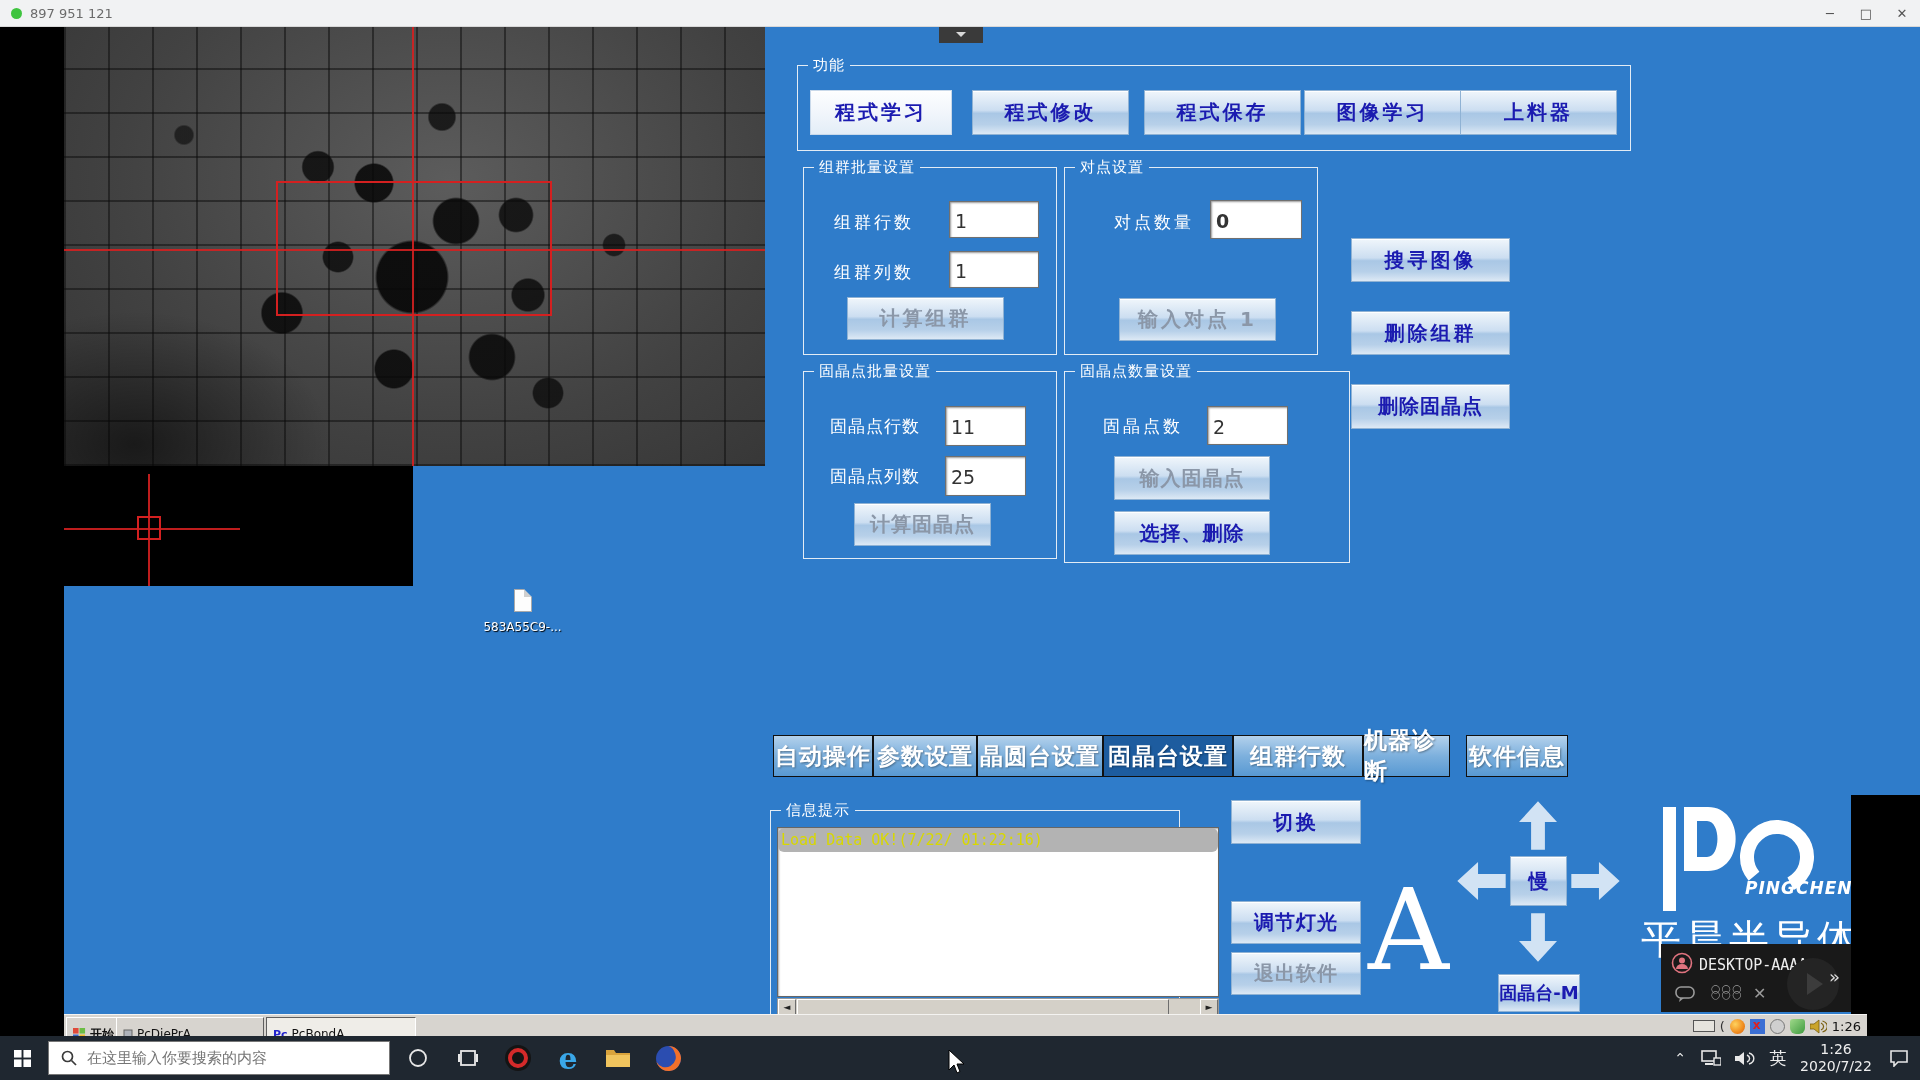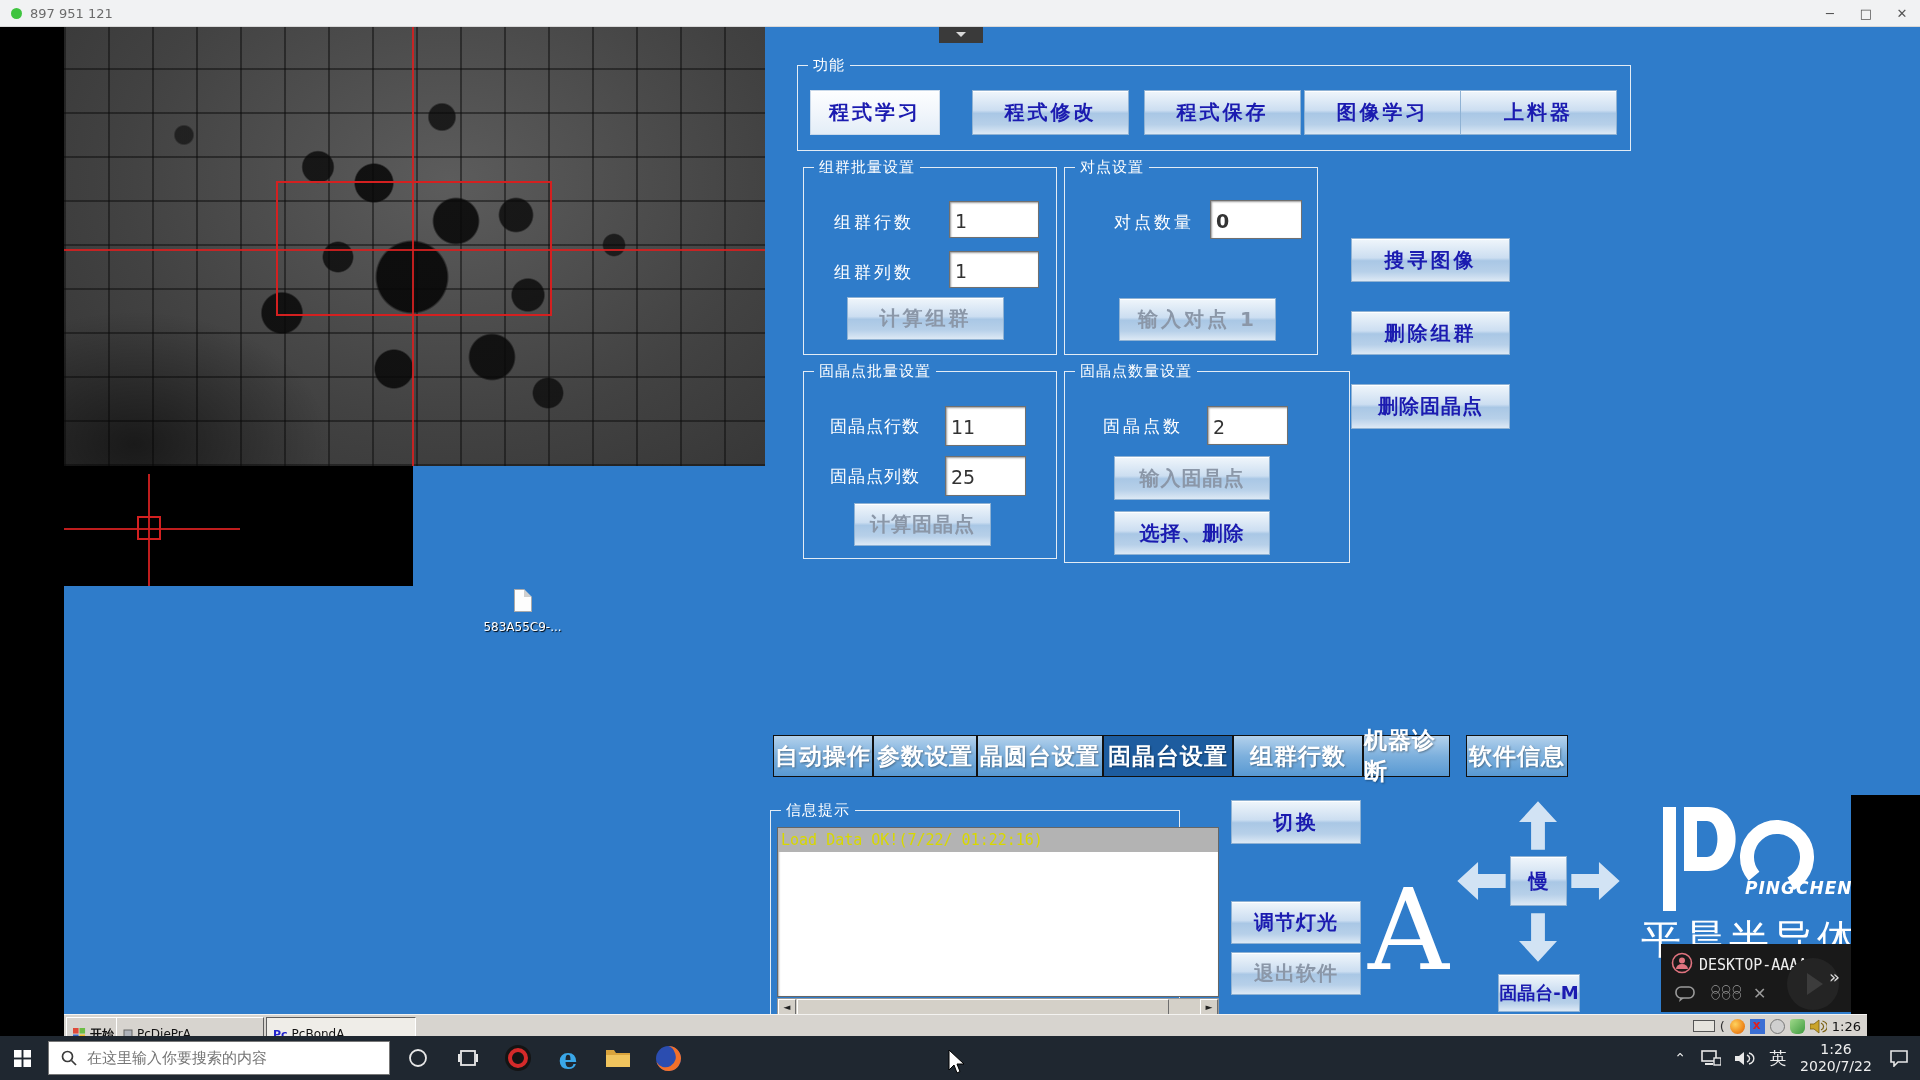--- a/index.html
+++ b/index.html
@@ -79,21 +79,21 @@
          border:1px solid #101010; background:linear-gradient(180deg,#b3d1ec,#7db0dd 50%,#5899d3);
          color:#fff; font-size:23px; font-weight:bold; letter-spacing:1px;
          text-shadow:1px 1px 2px rgba(0,0,0,.35); cursor:default; }
   .tab.active { background:#1d5c9f; }
 
   
   #info-box { left:770px; top:790px; width:410px; height:208px; }
   #info-list { left:6px; top:16px; width:442px; height:170px; background:#fff; border:1px solid #666;
                box-shadow:inset 1px 1px 2px rgba(0,0,0,.35); overflow:hidden; }
   #info-sel { width:100%; height:24px; background:#b3b3b3; color:#d8d800; font-family:"DejaVu Sans Mono",monospace;
-              font-size:15px; line-height:24px; padding-left:3px; white-space:nowrap; }
+              font-size:15px; line-height:24px; padding-left:3px; white-space:nowrap;border-radius:6px; }
   #info-scroll { left:6px; top:187px; width:442px; height:18px; background:#d4d0c8; border:1px solid #999;
                  display:flex; align-items:center; }
   .sc-arrow { width:18px; height:16px; background:#d4d0c8; border:1px solid; border-color:#fff #6d6d6d #6d6d6d #fff;
               font-size:9px; line-height:15px; text-align:center; color:#222; }
   #info-thumb { height:16px; width:372px; margin-left:1px; background:#d4d0c8; border:1px solid;
                 border-color:#fff #6d6d6d #6d6d6d #fff; }
 
   
   .jog { position:absolute; }
   .jog polygon { fill:#d2e3f4; }
@@ -161,21 +161,21 @@
 
   <div class="abs" id="file-ico"></div>
   <div class="abs" id="file-label">583A55C9-...</div>
 
   <div class="abs" id="chevron-btn">
       <i></i>
     </div>
 
   <div class="abs gbox" style="left:797px;top:45px;width:834px;height:86px">
     <span class="glabel">功能</span>
-    <div class="b3 lit" style="left:12px;top:24px;width:130px;height:45px">程式学习</div>
+    <div class="b3 lit" style="left:12px;top:24px;width:142px;height:45px">程式学习</div>
     <div class="b3" style="left:174px;top:24px;width:157px;height:45px">程式修改</div>
     <div class="b3" style="left:346px;top:24px;width:157px;height:45px">程式保存</div>
     <div class="b3" style="left:506px;top:24px;width:157px;height:45px">图像学习</div>
     <div class="b3" style="left:662px;top:24px;width:157px;height:45px">上料器</div>
   </div>
 
   <div class="abs gbox" style="left:803px;top:147px;width:254px;height:188px">
     <span class="glabel">组群批量设置</span>
     <span class="flabel" style="left:30px;top:43px">组群行数</span>
     <input class="tin" style="left: 145px; top: 33px; width: 90px; height: 37px;" value="1">

